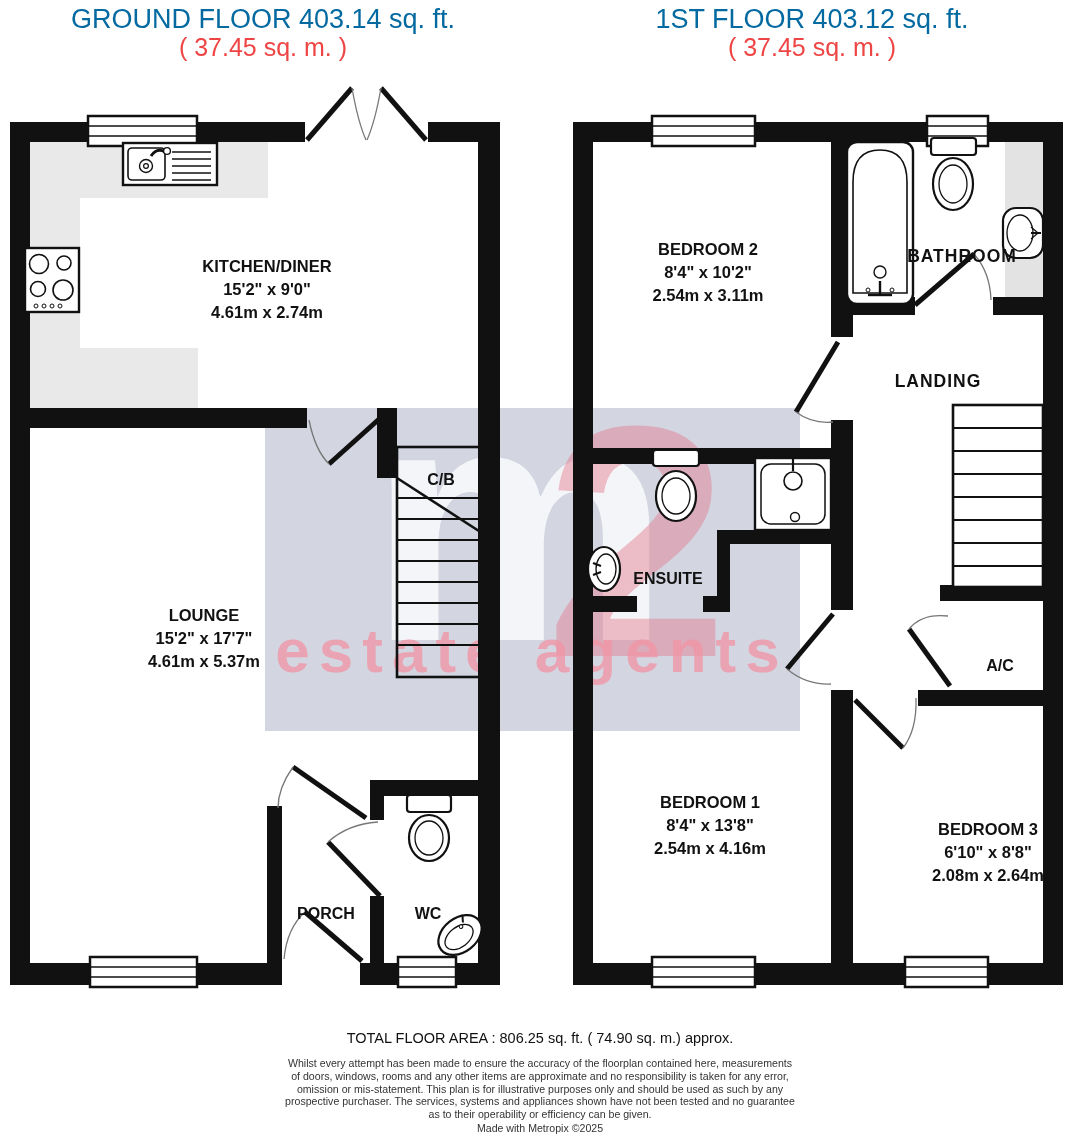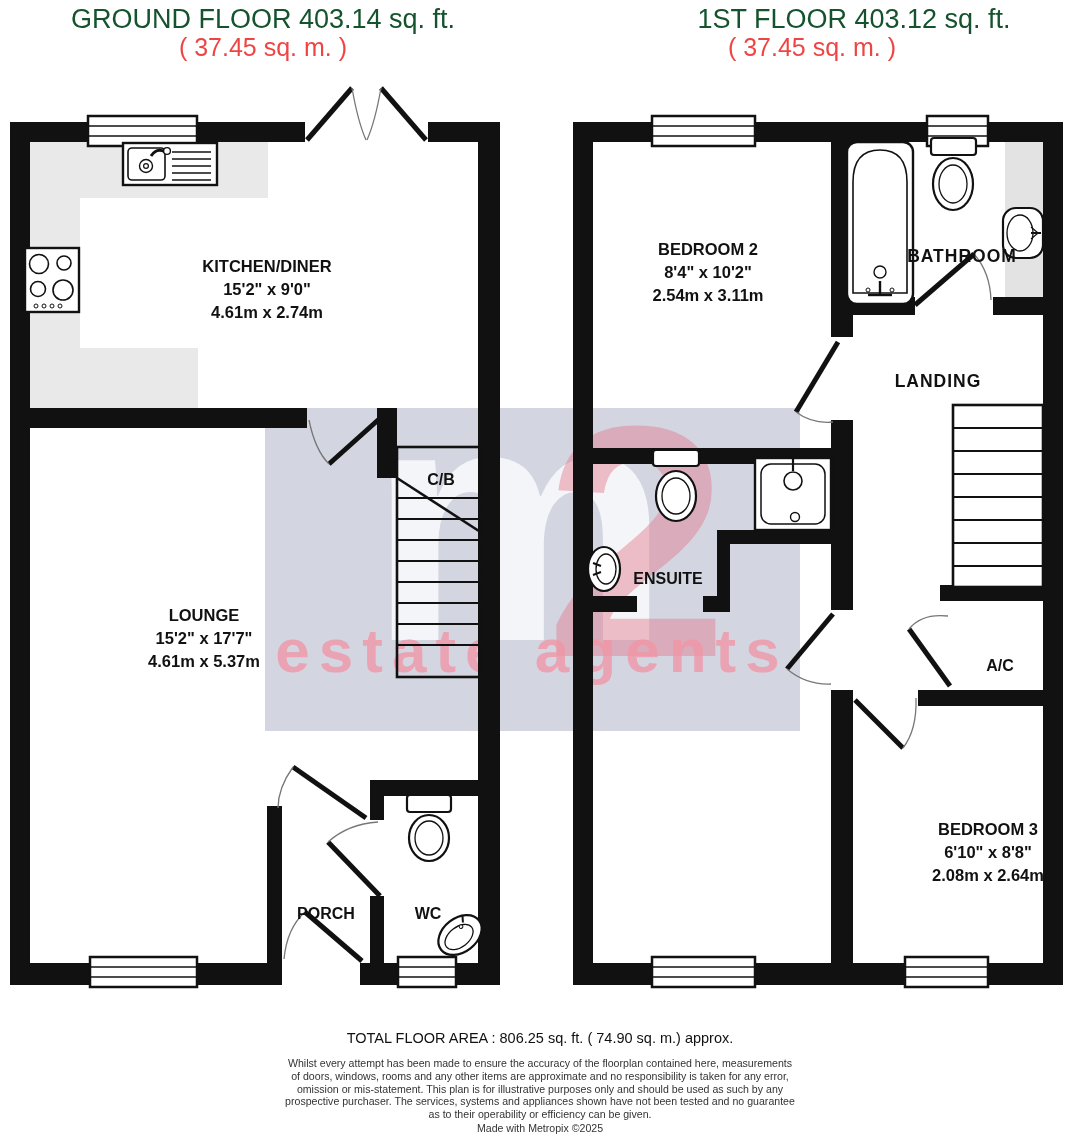--- a/index.html
+++ b/index.html
@@ -1,20 +1,20 @@
 <!DOCTYPE html>
 <html><head>
 <meta charset="utf-8">
 <style>
   html,body{margin:0;padding:0;background:#ffffff;}
   #stage{position:relative;width:1066px;height:1144px;background:#ffffff;overflow:hidden;
          font-family:"Liberation Sans", sans-serif;color:#111;}
   svg{position:absolute;left:0;top:0;}
   .floor-title{position:absolute;transform:translateX(-50%);text-align:center;
-               font-size:27px;font-weight:400;color:#14532d;white-space:nowrap;}
+               font-size:27px;font-weight:400;color:#0369a1;white-space:nowrap;}
   .floor-subtitle{position:absolute;transform:translateX(-50%);text-align:center;
                font-size:25px;font-weight:400;color:#ef4444;white-space:nowrap;}
   .room-label{position:absolute;transform:translate(-50%,-50%);text-align:center;
               font-weight:bold;font-size:16.5px;line-height:23px;white-space:nowrap;color:#111;}
   .small-label{position:absolute;transform:translate(-50%,-50%);text-align:center;
               font-weight:bold;font-size:16px;white-space:nowrap;color:#111;margin-top:28px;}
   .wide{letter-spacing:1px;font-size:17.5px;}
   .footer-total{position:absolute;left:540px;top:1030px;transform:translateX(-50%);
               font-size:14.5px;font-weight:400;color:#111;white-space:nowrap;}
   .footer-disclaimer{position:absolute;left:540px;top:1057px;transform:translateX(-50%);
@@ -22,21 +22,21 @@
   .footer-credit{position:absolute;left:540px;top:1122px;transform:translateX(-50%);
               font-size:10.6px;color:#333;text-align:center;white-space:nowrap;}
 </style>
 </head>
 <body>
 
 <div id="stage">
 
   <div class="floor-title" style="left:263px;top:4px;">GROUND FLOOR 403.14 sq. ft.</div>
   <div class="floor-subtitle" style="left:263px;top:33px;">( 37.45 sq. m. )</div>
-  <div class="floor-title" style="left:812px;top:4px;margin-left:42px;">1ST FLOOR 403.12 sq. ft.</div>
+  <div class="floor-title" style="left:812px;top:4px;">1ST FLOOR 403.12 sq. ft.</div>
   <div class="floor-subtitle" style="left:812px;top:33px;">( 37.45 sq. m. )</div>
 
   <svg width="1066" height="1144" viewBox="0 0 1066 1144">
 
     <g fill="#e9e9e9">
       <rect x="30" y="142" width="238" height="56"></rect>
       <rect x="30" y="198" width="50" height="150"></rect>
       <rect x="30" y="348" width="168" height="60"></rect>
     </g>
 
@@ -296,20 +296,25 @@
     <div>BEDROOM 2</div>
     <div>8'4" x 10'2"</div>
     <div>2.54m x 3.11m</div>
   </div>
 
   <div class="small-label wide" style="left:962px;top:228px;">BATHROOM</div>
   <div class="small-label wide" style="left:938px;top:353px;">LANDING</div>
   <div class="small-label" style="left:668px;top:551px;">ENSUITE</div>
   <div class="small-label" style="left:1000px;top:638px;">A/C</div>
 
+  <div class="room-label" style="left:710px;top:825px;">
+    <div>BEDROOM 1</div>
+    <div>8'4" x 13'8"</div>
+    <div>2.54m x 4.16m</div>
+  </div>
 
   <div class="room-label" style="left:988px;top:852px;">
     <div>BEDROOM 3</div>
     <div>6'10" x 8'8"</div>
     <div>2.08m x 2.64m</div>
   </div>
 
   <div class="footer-total">TOTAL FLOOR AREA : 806.25 sq. ft. ( 74.90 sq. m.) approx.</div>
   <div class="footer-disclaimer">Whilst every attempt has been made to ensure the accuracy of the floorplan contained here, measurements
 of doors, windows, rooms and any other items are approximate and no responsibility is taken for any error,

